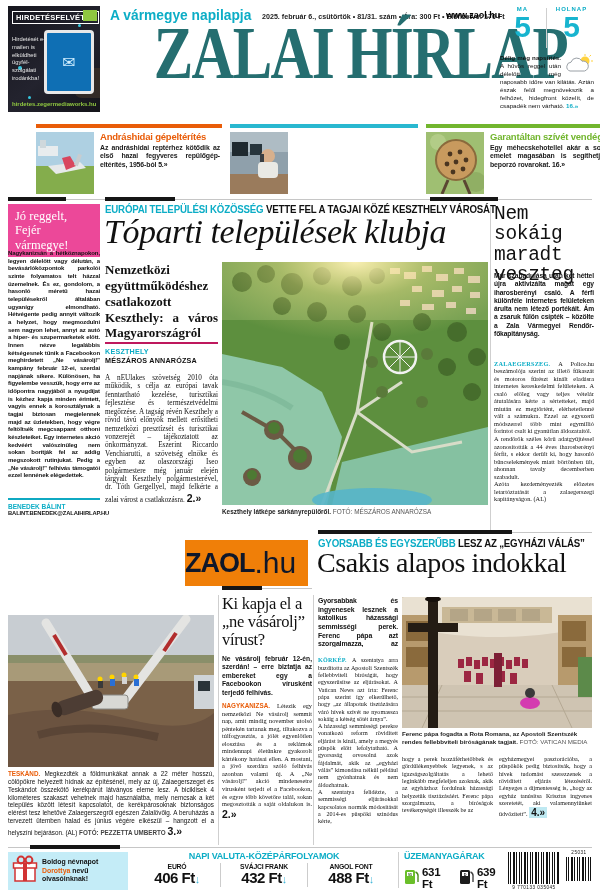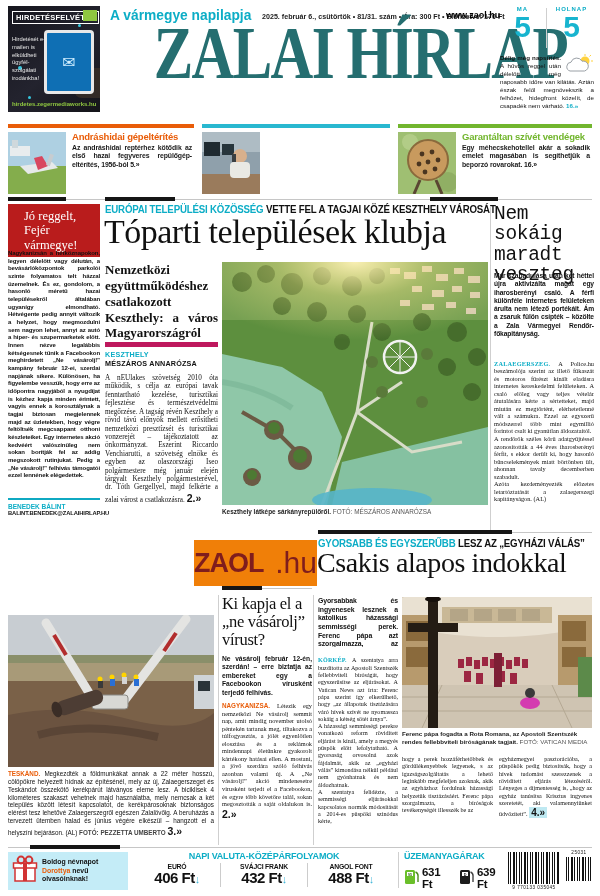--- a/index.html
+++ b/index.html
@@ -36,60 +36,60 @@
 
   .weather{left:500px;top:6px;width:94px;height:110px;font-size:6.2px;}
   .wcol{position:absolute;top:0;width:45px;text-align:center;}
   .wlabel{font-size:6px;font-weight:bold;color:#0cadc6;letter-spacing:1px;}
   .wtemp{font-size:30px;font-weight:bold;color:#17b4cf;line-height:1;}
   .wtext{position:absolute;top:48px;left:0;width:94px;line-height:1.3;text-align:justify;}
   .wtext b{font-weight:bold;}
   .wicon{float:right;margin:0 0 2px 3px;}
 
   
-  .teaser{position:absolute;top:124px;height:74px;background:#fff;}
+  .teaser{position:absolute;top:124px;height:74px;background:#fff;margin-left:28px;}
   .tbar{height:4px;width:100%;}
   .trow{display:flex;padding-top:4px;}
   .tphoto{width:58px;height:62px;flex:none;}
   .ttext{padding:0 2px 0 6px;}
   .ttitle{font-size:9.5px;font-weight:bold;line-height:1.05;letter-spacing:-0.2px;}
   .tbody{font-size:6.9px;font-weight:bold;line-height:1.22;margin-top:2px;letter-spacing:-0.1px;text-align:justify;color:#1a1a1a;}
   .pref{font-weight:bold;color:#111;}
 
   
-  .morntitle{left:8px;top:204px;width:92px;background:#b91c1c;color:#fff;padding:5px 16px;box-sizing:border-box;
+  .morntitle{left:8px;top:204px;width:92px;background:#ec4899;color:#fff;padding:5px 7px;box-sizing:border-box;
              font-family:"Liberation Serif","DejaVu Serif",serif;font-size:12.5px;line-height:1.15;white-space:pre-line;}
   .mornbody{left:8px;top:250px;width:92px;height:244px;font-size:6px;font-weight:bold;line-height:1.28;letter-spacing:-0.1px;}
   .mornauthor{left:8px;top:498px;width:92px;border-top:2px solid #0fa9c2;padding-top:3px;}
   .mauth{font-size:6.5px;font-weight:bold;color:#0cadc6;}
   .memail{font-size:5.8px;font-weight:bold;color:#111;letter-spacing:-0.1px;}
 
   .kicker{font-size:10px;font-weight:bold;letter-spacing:-0.2px;white-space:nowrap;transform:scaleX(.97);transform-origin:left;}
   .lead-kicker{left:105px;top:204px;}
-  .lead-headline{left:104px;top:215px;width:386px;font-size:34px;line-height:1;letter-spacing:-0.5px;white-space:nowrap;}
+  .lead-headline{left:104px;top:215px;width:386px;font-size:34px;line-height:1;letter-spacing:-0.5px;white-space:nowrap;font-style:italic;}
   .lead-lead{left:105px;top:262px;width:113px;height:78px;font-size:13px;font-weight:bold;line-height:1.22;}
-  .lead-byline{left:105px;top:342px;width:113px;border-top:5px solid #be185d;padding-top:3px;}
+  .lead-byline{left:105px;top:342px;width:113px;border-top:2px solid #be185d;padding-top:3px;}
   .loc{font-size:7.2px;font-weight:bold;color:#0cadc6;letter-spacing:0.2px;}
   .byl{font-size:7.2px;font-weight:bold;color:#111;letter-spacing:0.2px;}
   .lead-body{left:105px;top:374px;width:113px;height:160px;font-size:7.2px;line-height:1.17;}
   .bigref{font-weight:bold;font-size:10.5px;font-family:"Liberation Sans",sans-serif;}
   .mainphoto{left:222px;top:262px;width:266px;height:243px;}
   .caption{font-size:6.4px;font-weight:bold;color:#222;}
   .credit{font-weight:normal;color:#555;}
 
   .crime{left:494px;top:204px;width:100px;font-family:Liberation Mono, monospace;}
   .crime-headline{font-size:19.5px;line-height:1.05;letter-spacing:-0.3px;}
   .crime-lead{left:494px;top:272px;width:100px;height:76px;font-size:6.7px;font-weight:bold;line-height:1.24;letter-spacing:-0.1px;}
   .crime-body{left:494px;top:352px;width:100px;height:182px;font-size:6.3px;line-height:1.2;white-space:pre-line;}
 
   
   .zlabel{left:8px;top:540px;width:177px;height:46px;background:#8edaf0;box-sizing:border-box;}
   .zlabel .inner{position:absolute;inset:3px;border:2px dashed #fff;display:flex;align-items:center;justify-content:center;
                  color:#fff;font-weight:bold;font-size:10.5px;text-align:center;line-height:1.2;}
-  .zorange{left:185px;top:540px;width:123px;height:46px;background:#f07f08;display:flex;align-items:center;justify-content:space-between;color:#7f1d1d;margin-left:9px;}
+  .zorange{left:185px;top:540px;width:123px;height:46px;background:#f07f08;display:flex;align-items:center;justify-content:flex-start;color:#0f172a;}
   .zb{font-size:27px;font-weight:bold;letter-spacing:-1px;}
   .zr{font-size:30px;font-weight:normal;}
 
   
   .bridgebar{left:8px;top:593px;width:206px;height:22px;background:#e95c08;color:#fff;box-sizing:border-box;
              display:flex;align-items:center;padding-left:5px;font-size:15px;font-weight:bold;letter-spacing:-0.3px;}
   .bridgephoto{left:8px;top:615px;width:206px;height:152px;}
   .bridgecap{left:8px;top:770px;width:206px;height:76px;font-size:6.3px;line-height:1.25;}
 
   

